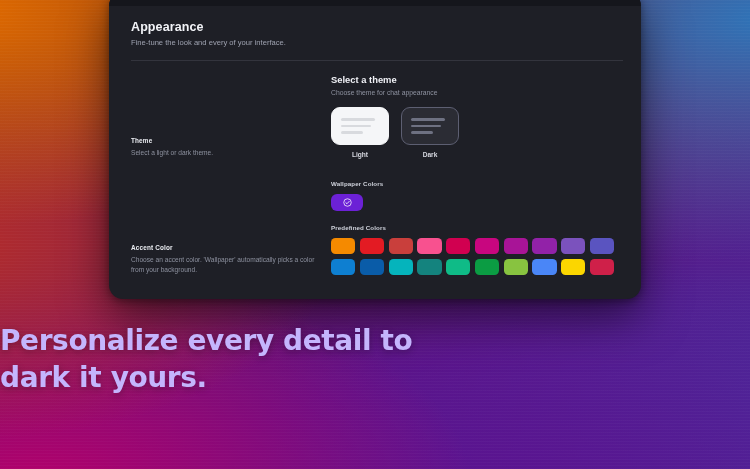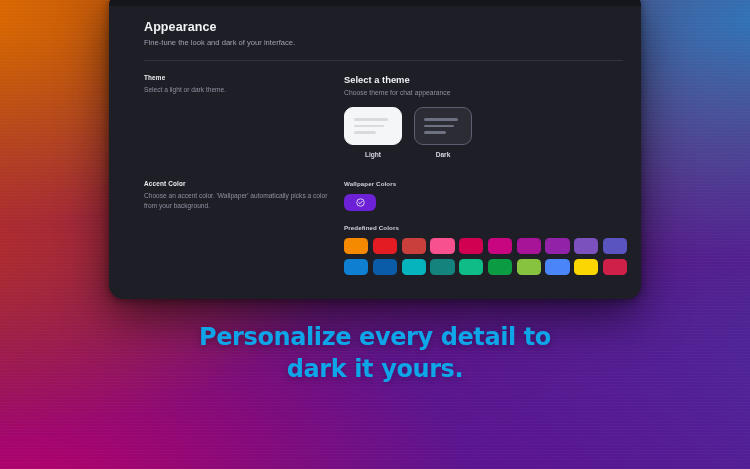--- a/index.html
+++ b/index.html
@@ -26,27 +26,27 @@
 
   
   #window{
     position:absolute; left:109px; top:-8px; width:532px; height:307px;
     background:#1e1f26;
     border-radius:14px;
     box-shadow:0 18px 46px rgba(0,0,0,.55), 0 2px 10px rgba(0,0,0,.4);
     overflow:hidden;
   }
   #titlebar{height:14px;background:#15161c;}
-  #content{padding:14px 18px 0 35px;}
+  #content{padding:14px 18px 0 6px;margin-left:16px;}
 
   .page-title{font-size:12.5px;font-weight:bold;color:#f2f3f7;letter-spacing:.1px;}
   .page-sub{font-size:7.6px;color:#9ea2b0;margin-top:4px;}
   .divider{height:1px;background:#33343d;margin:13px 0 0 0;}
 
-  .row{display:flex;margin-top:13px;}
+  .row{display:flex;margin-top:13px;align-items:flex-end;}
   .col-left{width:200px;flex:none;padding-right:14px;}
   .col-right{flex:1;}
 
   .sec-label{font-size:6.4px;font-weight:bold;color:#eceef3;letter-spacing:.15px;}
   .sec-desc{font-size:6.6px;color:#8d919f;margin-top:4px;line-height:1.5;}
   .r-title{font-size:9.4px;font-weight:bold;color:#f0f1f6;}
   .r-sub{font-size:6.8px;color:#8d919f;margin-top:4px;}
 
   
   .theme-row{display:flex;gap:12px;margin-top:11px;}
@@ -65,41 +65,41 @@
   .grp-label{font-size:6.2px;font-weight:bold;color:#cfd2db;letter-spacing:.1px;}
   .wallpaper-row{margin-top:7px;}
   .wp-swatch{width:32px;height:17px;border-radius:6px;display:flex;align-items:center;
     justify-content:center;}
   .predef-label{margin-top:13px;}
   .swatch-grid{margin-top:7px;display:grid;grid-template-columns:repeat(10,1fr);gap:4.5px;width:283px;}
   .sw{height:16px;border-radius:4.5px;}
 
   
   #caption{
-    position:absolute; left:0; right:0; top:322px; text-align:center;
-    color:#0ea5e9; font-size:24px; line-height:1.33; font-weight:bold;
+    position:absolute; left:0; right:0; top:322px; 
+    color:#c4b5fd; font-size:28px; line-height:1.33; font-weight:bold;
     font-family:"DejaVu Sans", sans-serif;
     letter-spacing:-.4px;
     text-shadow:0 2px 7px rgba(0,0,0,.28);
   }
 </style>
 </head>
 <body>
 
 <div id="bg"></div>
 <div id="bgnoise"></div>
 
 <div id="window">
 
   <div id="titlebar"></div>
 
   <div id="content">
 
     <div class="page-title">Appearance</div>
-    <div class="page-sub">Fine-tune the look and dark of your interface.</div>
+    <div class="page-sub">Fine-tune the look and every of your interface.</div>
 
     <div class="divider"></div>
 
     <div class="row">
       <div class="col-left">
         <div class="sec-label">Theme</div>
         <div class="sec-desc">Select a light or dark theme.</div>
       </div>
       <div class="col-right">
         <div class="r-title">Select a theme</div>

